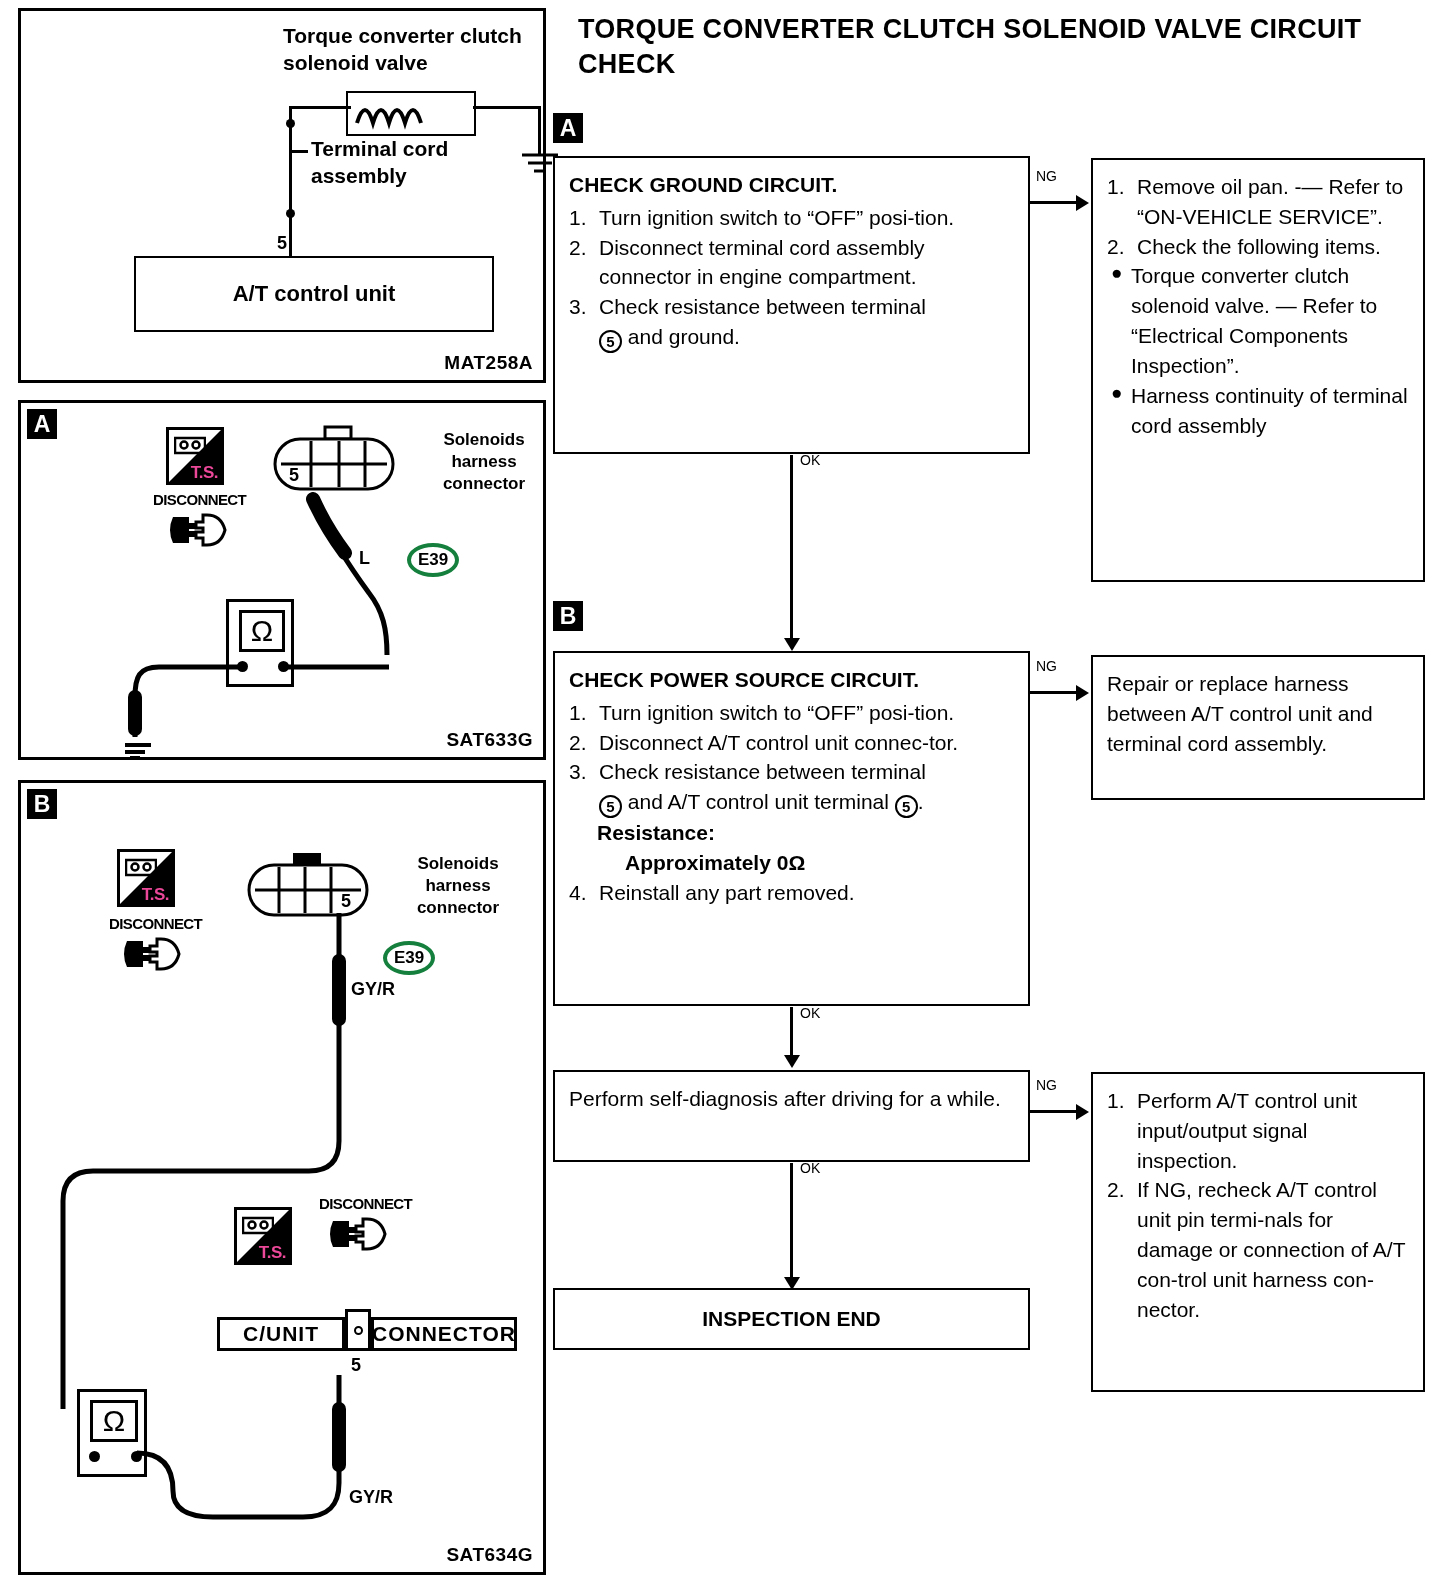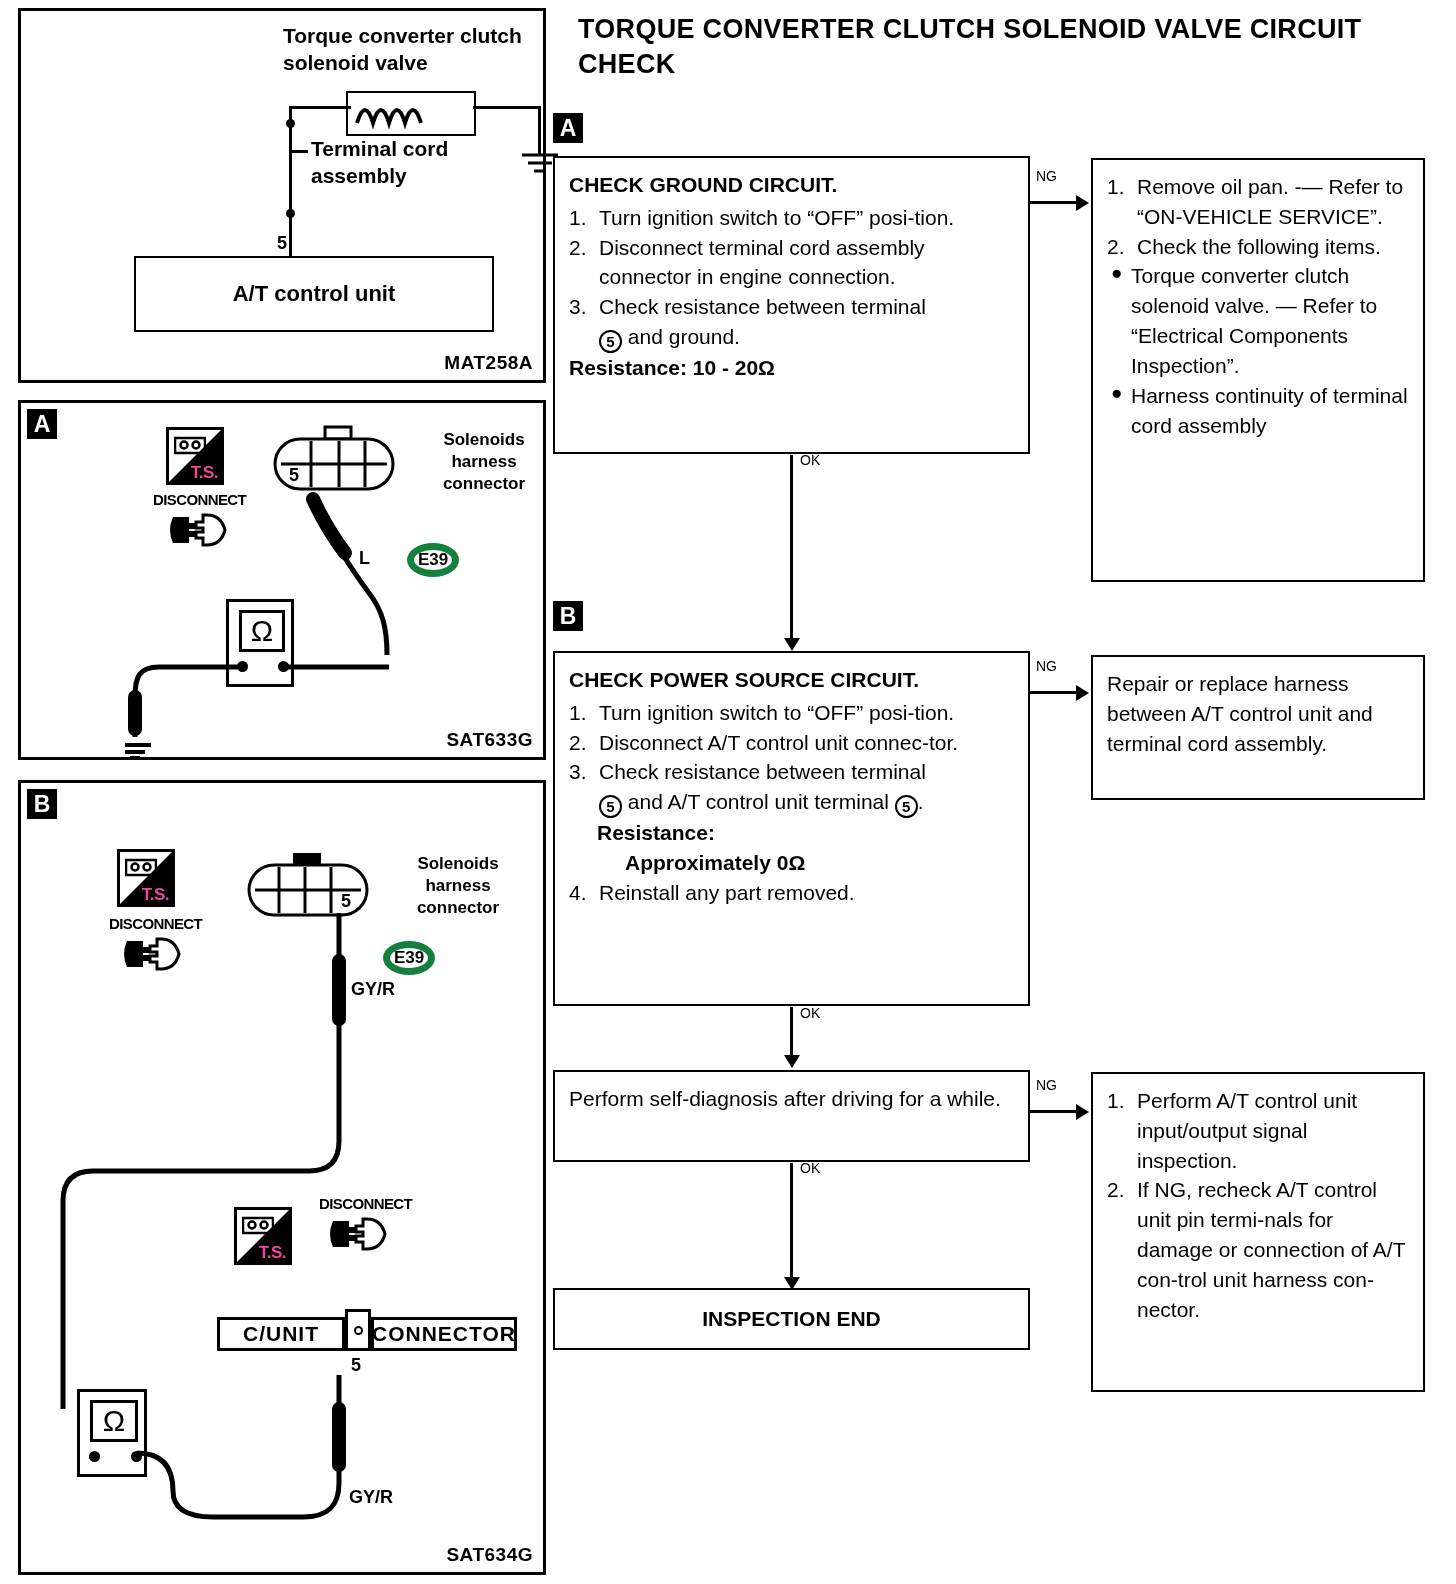--- a/index.html
+++ b/index.html
@@ -67,21 +67,21 @@
     color:#ec4899; font-size:17px; font-weight:bold; letter-spacing:-.5px;
   }
   .ts-icon .cam { position:absolute; left:5px; top:5px; }
   .disconnect-word { position:absolute; font-size:15px; font-weight:bold; letter-spacing:-.6px; }
   .conn-icon { position:absolute; }
 
   .harness-conn { position:absolute; }
   .conn-label { position:absolute; font-size:17px; font-weight:bold; line-height:1.3;text-align:center; }
   .e39 {
     position:absolute; width:52px; height:34px;
-    border:7px solid #15803d; border-radius:26px/17px;
+    border:4px solid #15803d; border-radius:26px/17px;
     display:flex; align-items:center; justify-content:center;
     font-size:17px; font-weight:bold; background:#fff;
   }
   .wire-label { position:absolute; font-size:18px; font-weight:bold; }
   .ohm-meter { position:absolute; border:3px solid #000; background:#fff; }
   .ohm-meter .screen { position:absolute; border:3px solid #000; background:#fff;
       display:flex; align-items:center; justify-content:center; font-size:30px; }
   .probe-dot { position:absolute; width:11px; height:11px; background:#000; border-radius:50%; }
 
   .cunit-bar { position:absolute; height:34px; border:3px solid #000; background:#fff;
@@ -323,31 +323,30 @@
 <div class="fbox" style="left:553px; top:156px; width:477px; height:298px;">
   <div class="inner">
     <div class="hdr">CHECK GROUND CIRCUIT.</div>
     <ol class="steps">
       <li>
         <span class="num">1.</span>
         <span>Turn ignition switch to “OFF” posi-tion.</span>
       </li>
       <li>
         <span class="num">2.</span>
-        <span>Disconnect terminal cord assembly connector in engine connection.</span>
+        <span>Disconnect terminal cord assembly connector in engine compartment.</span>
       </li>
       <li>
         <span class="num">3.</span>
         <span>Check resistance between terminal</span>
         <div class="sub" style="padding-left:0;">
           <span class="circ5">5</span><span> and ground.</span>
         </div>
       </li>
     </ol>
-    <div class="bold">Resistance: 10 - 20Ω</div>
   </div>
 </div>
 
 <div class="flowline" style="left:1030px; top:201px; width:47px; height:3px;"></div>
 <div class="arrow-right" style="left:1076px; top:195px;"></div>
 <div class="edge-label" style="left:1036px; top:168px;">NG</div>
 
 <div class="fbox" style="left:1091px; top:158px; width:334px; height:424px;">
   <div class="inner">
     <ol class="steps">

